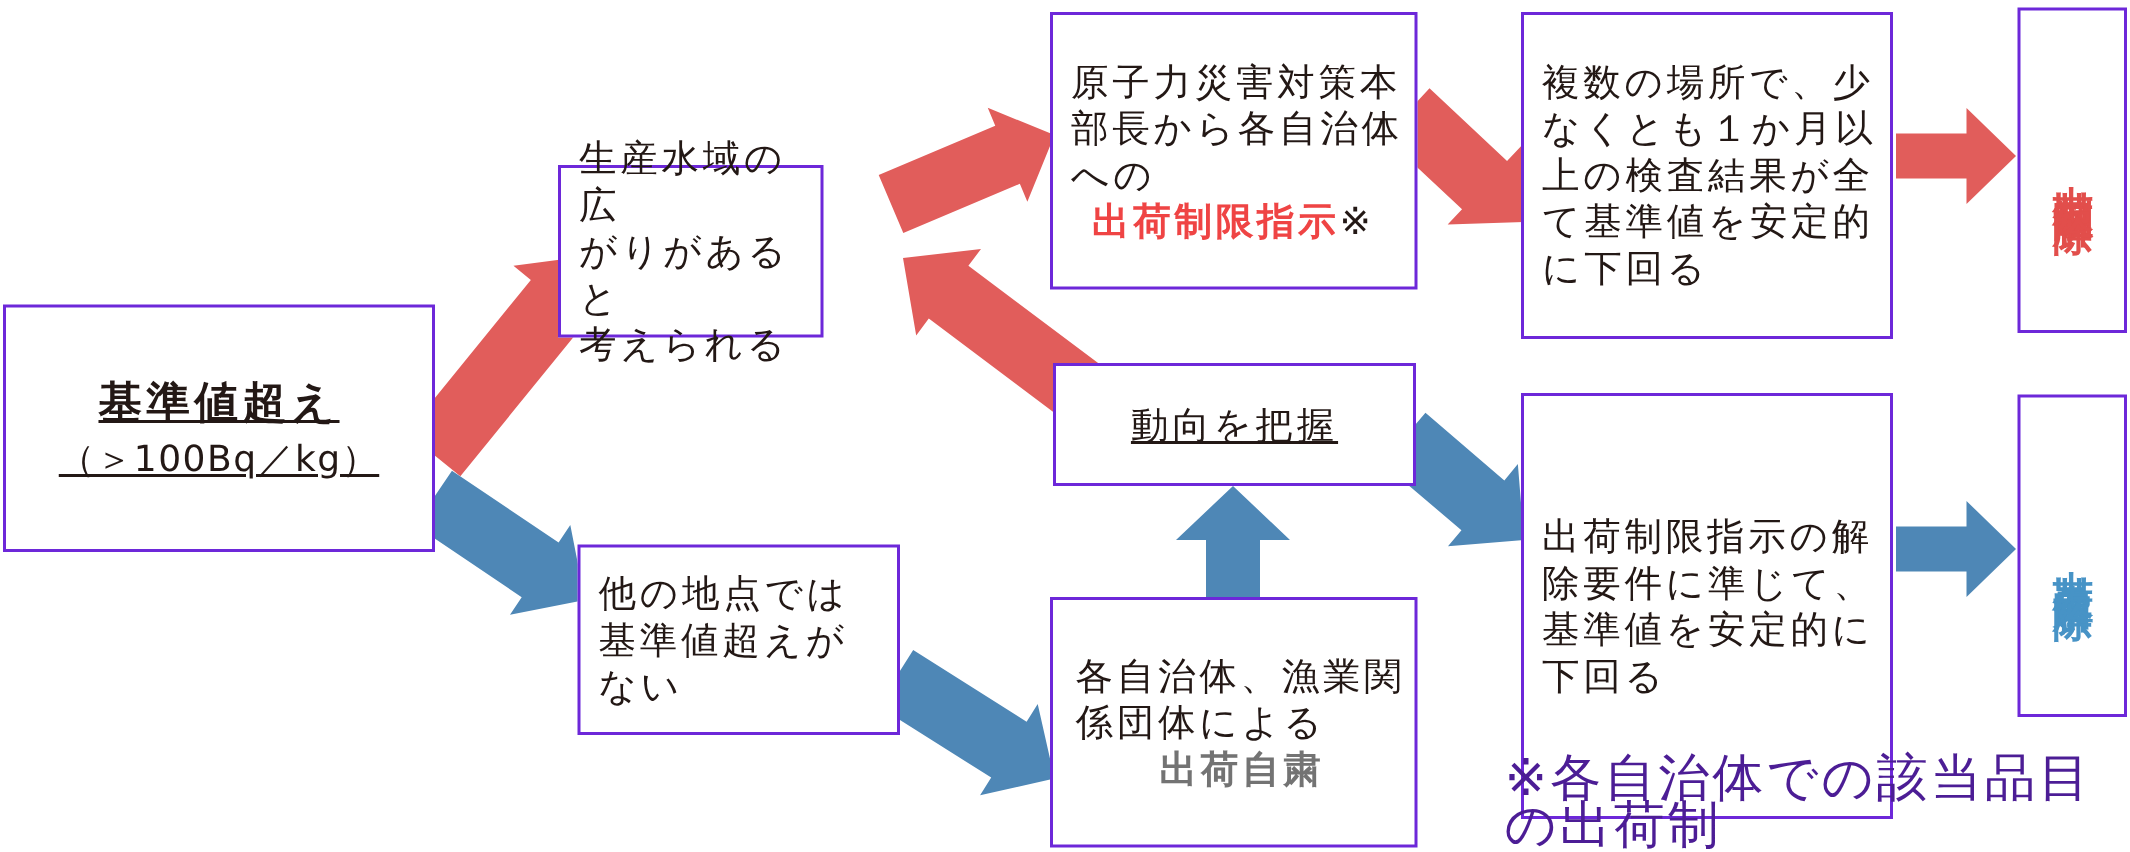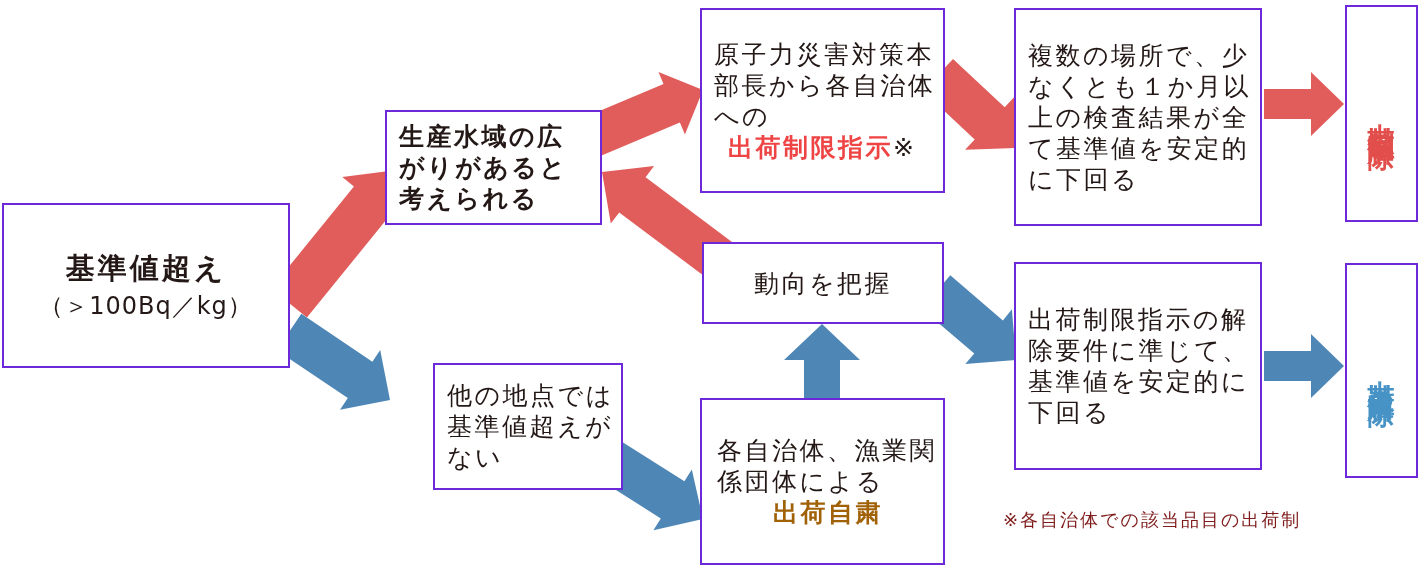--- a/index.html
+++ b/index.html
@@ -23,25 +23,25 @@
     box-sizing: border-box;
     display: flex;
     flex-direction: column;
     justify-content: center;
     font-size: 25px;
     line-height: 31px;
     letter-spacing: 2.5px;
   }
   .btxt { white-space: pre-line; }
   .pad-l { padding-left: 12px; }
-  .center { align-items: center; text-align: center; }
+  .center { align-items: center; text-align: center; text-decoration: underline; }
 
   .hl-row { white-space: nowrap; }
   .red-t  { color: #ef4444; font-weight: bold; }
-  .blue-t { color: #a16207; font-weight: bold; }
+  .blue-t { color: #737373; font-weight: bold; }
 
   .start-title { font-weight: bold; font-size: 29px; line-height: 40px; letter-spacing: 3px; }
   .start-sub   { font-size: 24px; line-height: 36px; letter-spacing: 1px; }
 
   .vert {
     writing-mode: vertical-rl;
     text-orientation: upright;
     font-weight: bold;
     font-size: 27px;
     letter-spacing: 4px;
@@ -49,24 +49,24 @@
     align-items: center;
     justify-content: center;
     display: flex;
     flex-direction: row;
   }
 
   .footnote {
     position: absolute;
     left: 1003px;
     top: 504px;
-    font-size: 18px;
+    font-size: 34px;
     line-height: 31px;
     letter-spacing: 2px;
-    color: #7f1d1d;
+    color: #4c1d95;
   }
   .fn2 { padding-left: 29px; }
 </style>
 </head>
 <body>
 
 <div class="canvas">
 
   <svg class="arrows" width="1420" height="568" viewBox="0 0 1420 568">
     <polygon class="arrow-red" points="306.9,317.5 389.7,215.6 401.3,225.1 397,170 342.3,177.1 353.9,186.6 271.1,288.5"></polygon>
@@ -79,21 +79,21 @@
     <polygon class="arrow-blue" points="840,399 840,360 860,360 822,324 784,360 804,360 804,399"></polygon>
     <polygon class="arrow-blue" points="921.7,308.8 974.3,353.5 965.3,364.1 1016,360 1011.9,309.3 1002.9,320.4 950.3,275.2"></polygon>
     <polygon class="arrow-blue" points="1264,381 1311,381 1311,398 1344,366 1311,334 1311,351 1264,351"></polygon>
   </svg>
 
   <div class="box center" style="left:2px; top:203px; width:288px; height:165px;">
     <div class="start-title">基準値超え</div>
     <div class="start-sub">（＞100Bq／kg）</div>
   </div>
 
-  <div class="box pad-l" style="left:385px; top:110px; width:217px; height:115px;font-weight:bold;">
+  <div class="box pad-l" style="left:372px; top:110px; width:177px; height:115px;">
     <div class="btxt">生産水域の広
 がりがあると
 考えられる</div>
   </div>
 
   <div class="box pad-l" style="left:700px; top:8px; width:245px; height:185px;">
     <div class="btxt">原子力災害対策本
 部長から各自治体
 への</div>
     <div class="hl-row" style="padding-left:14px;">
@@ -110,35 +110,35 @@
   </div>
 
   <div class="box vert" style="left:1345px; top:5px; width:73px; height:217px; color:#E24E4B;">
     <div>出荷制限解除</div>
   </div>
 
   <div class="box center" style="left:702px; top:242px; width:242px; height:82px;justify-content:center;">
     <div>動向を把握</div>
   </div>
 
-  <div class="box pad-l" style="left:385px; top:363px; width:190px; height:127px;margin-left:48px;">
+  <div class="box pad-l" style="left:385px; top:363px; width:215px; height:127px;">
     <div class="btxt">他の地点では
 基準値超えが
 ない</div>
   </div>
 
   <div class="box pad-l" style="left:700px; top:398px; width:245px; height:167px;padding-left:15px;">
     <div class="btxt">各自治体、漁業関
 係団体による</div>
     <div class="hl-row" style="padding-left:56px;">
       <span class="blue-t">出荷自粛</span>
     </div>
   </div>
 
-  <div class="box pad-l" style="left:1014px; top:262px; width:248px; height:208px;">
+  <div class="box pad-l" style="left:1014px; top:262px; width:248px; height:284px;">
     <div class="btxt">出荷制限指示の解
 除要件に準じて、
 基準値を安定的に
 下回る</div>
   </div>
 
   <div class="box vert" style="left:1345px; top:263px; width:73px; height:215px; color:#4793C6;">
     <div>出荷自粛解除</div>
   </div>
 

